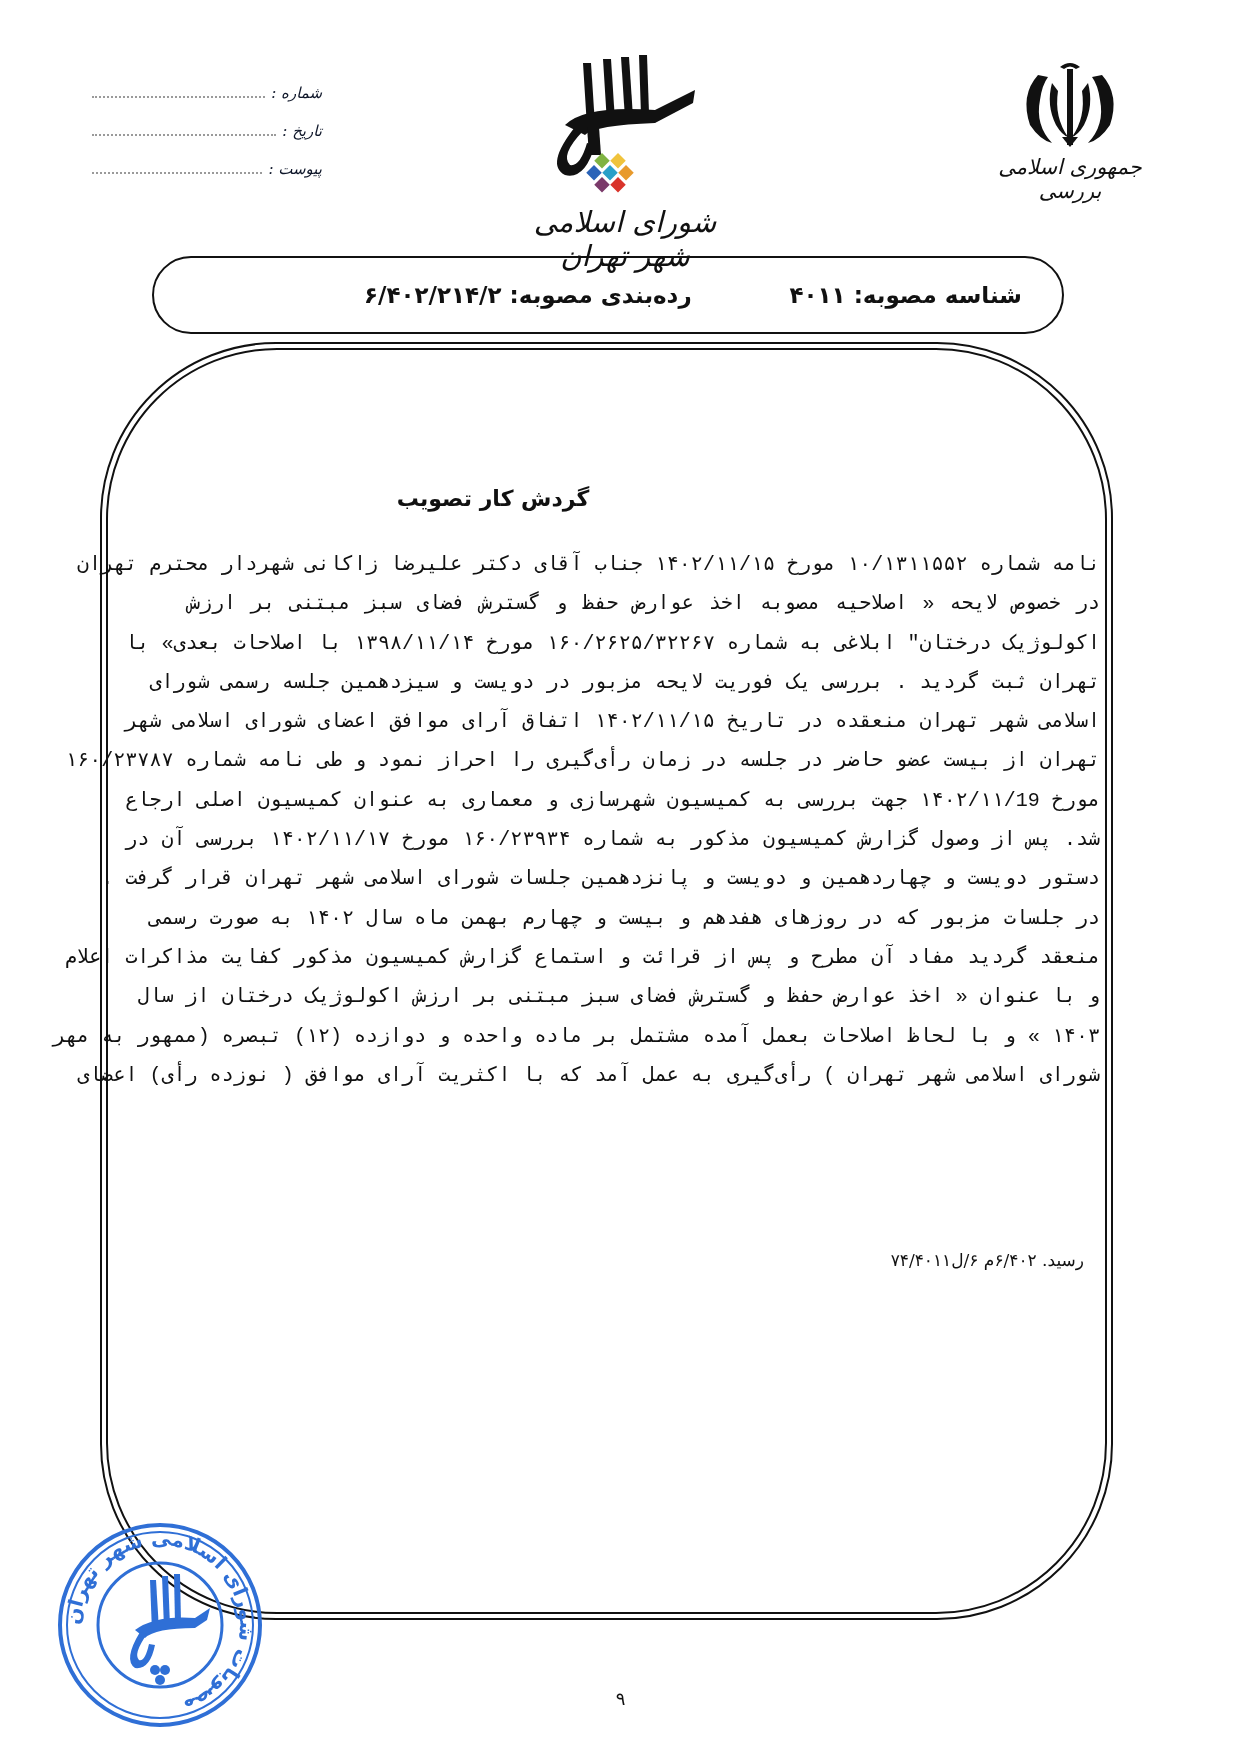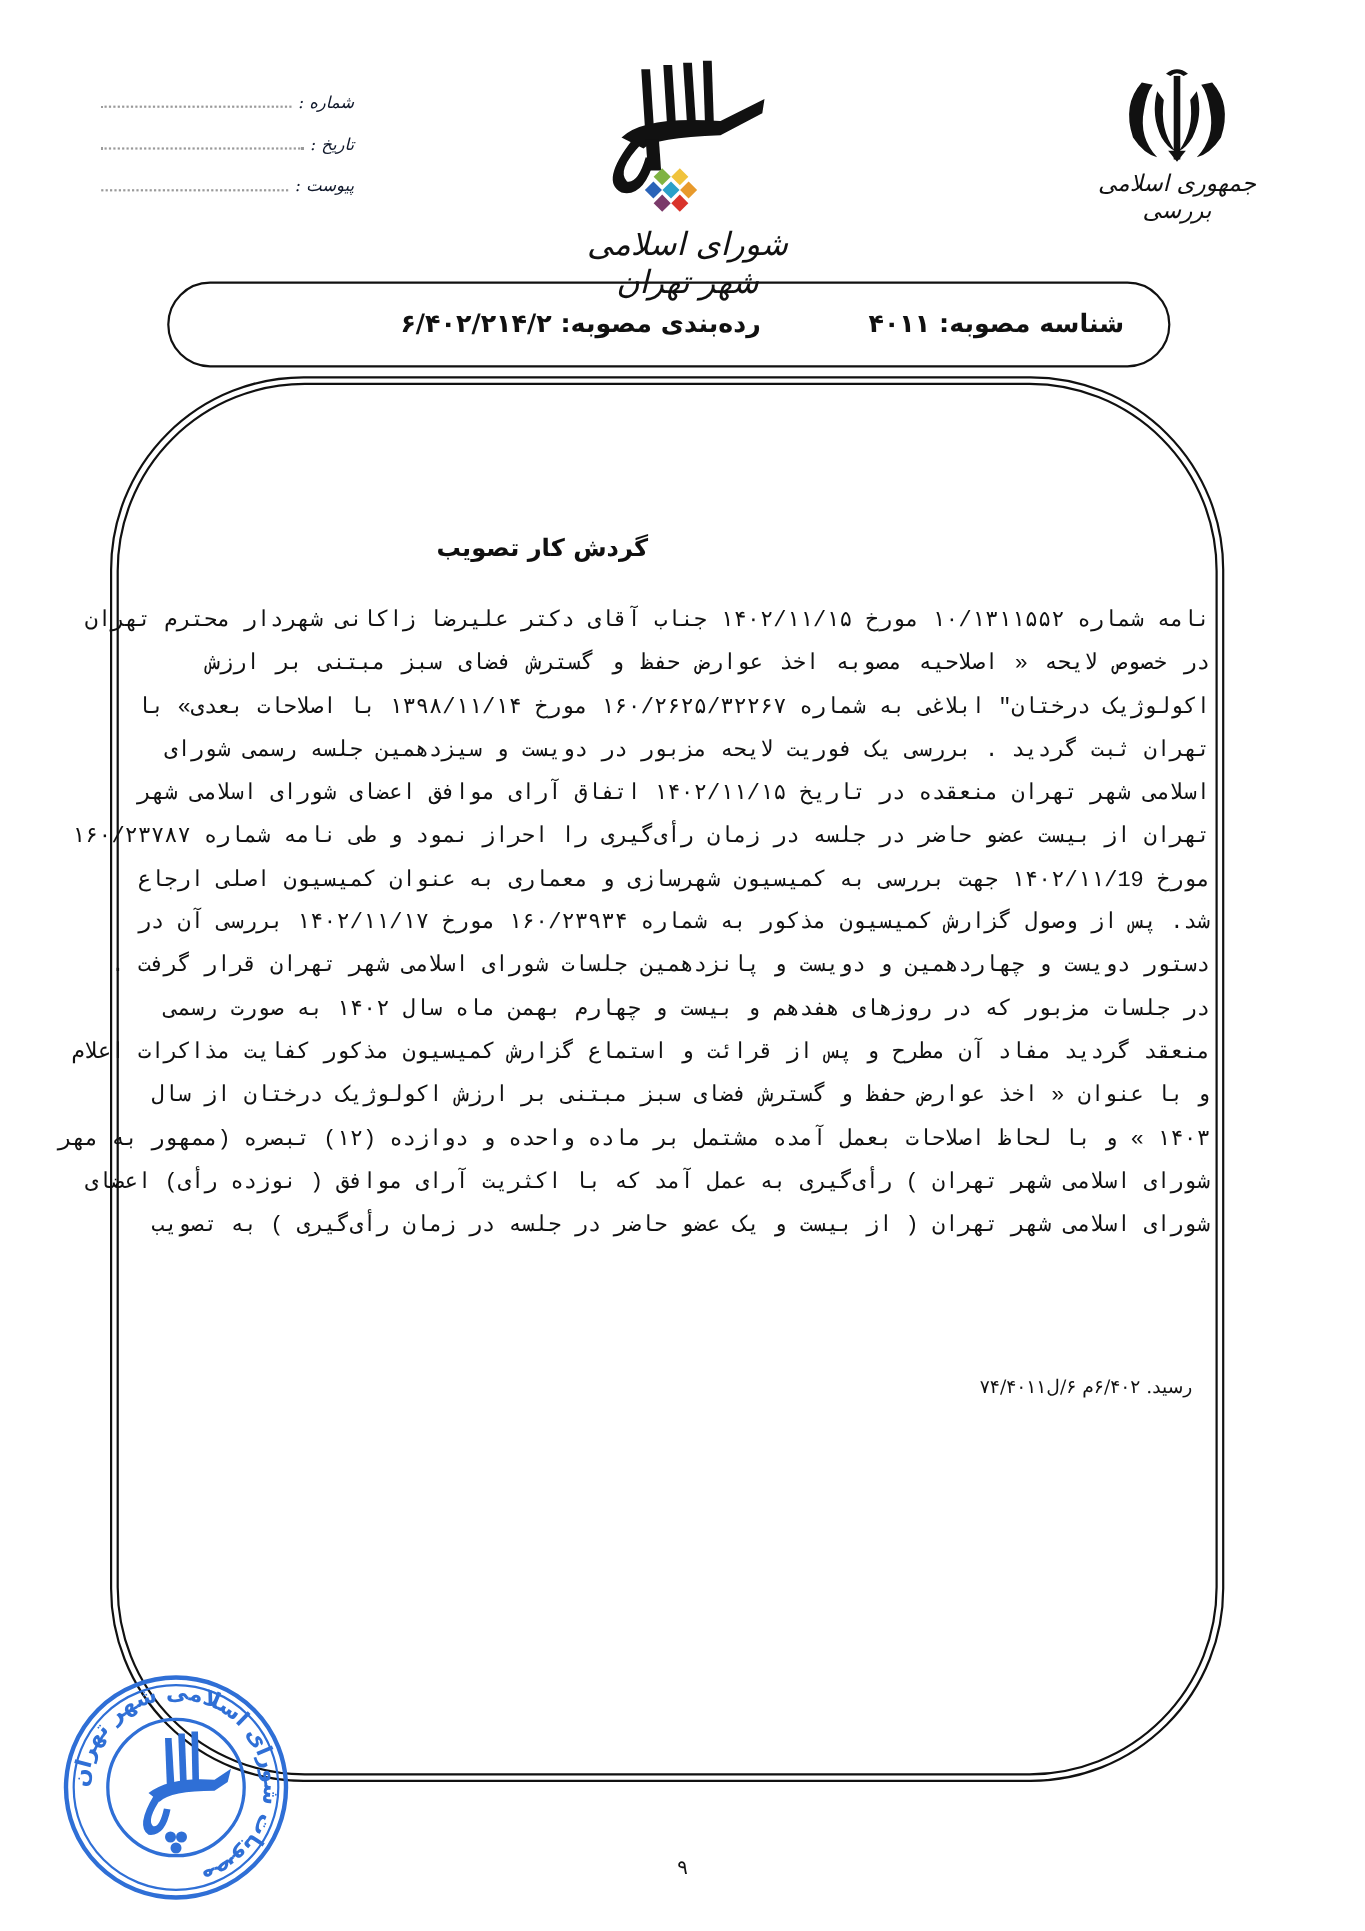--- a/index.html
+++ b/index.html
@@ -146,21 +146,20 @@
   <span class="body-line">اسلامی شهر تهران منعقده در تاریخ ۱۴۰۲/۱۱/۱۵ اتفاق آرای موافق اعضای شورای اسلامی شهر</span>
   <span class="body-line">تهران از بیست عضو حاضر در جلسه در زمان رأی‌گیری را احراز نمود و طی نامه شماره ۱۶۰/۲۳۷۸۷</span>
   <span class="body-line">مورخ ۱۴۰۲/۱۱/19 جهت بررسی به کمیسیون شهرسازی و معماری به عنوان کمیسیون اصلی ارجاع</span>
   <span class="body-line">شد. پس از وصول گزارش کمیسیون مذکور به شماره ۱۶۰/۲۳۹۳۴ مورخ ۱۴۰۲/۱۱/۱۷ بررسی آن در</span>
   <span class="body-line">دستور دویست و چهاردهمین و دویست و پانزدهمین جلسات شورای اسلامی شهر تهران قرار گرفت .</span>
   <span class="body-line">در جلسات مزبور که در روزهای هفدهم و بیست و چهارم بهمن ماه سال ۱۴۰۲ به صورت رسمی</span>
   <span class="body-line">منعقد گردید مفاد آن مطرح و پس از قرائت و استماع گزارش کمیسیون مذکور کفایت مذاکرات اعلام</span>
   <span class="body-line">و با عنوان « اخذ عوارض حفظ و گسترش فضای سبز مبتنی بر ارزش اکولوژیک درختان از سال</span>
   <span class="body-line">۱۴۰۳ » و با لحاظ اصلاحات بعمل آمده مشتمل بر ماده واحده و دوازده (۱۲) تبصره (ممهور به مهر</span>
   <span class="body-line">شورای اسلامی شهر تهران ) رأی‌گیری به عمل آمد که با اکثریت آرای موافق ( نوزده رأی) اعضای</span>
-  <span class="body-line">شورای اسلامی شهر تهران ( از بیست و یک عضو حاضر در جلسه در زمان رأی‌گیری ) به تصویب</span>
 </div>
 <div class="abs signoff">رسید. ۶/۴۰۲م ۶/ل۷۴/۴۰۱۱</div>
 
 <div class="abs stamp">
   <svg width="210" height="210" viewBox="0 0 210 210">
     <defs>
       <path id="sealArc" d="M 105 105 m -80 0 a 80 80 0 1 1 160 0 a 80 80 0 1 1 -160 0"></path>
     </defs>
     <circle cx="105" cy="105" r="100" fill="none" stroke="#2f6fd6" stroke-width="4"></circle>
     <circle cx="105" cy="105" r="93" fill="none" stroke="#2f6fd6" stroke-width="2"></circle>

